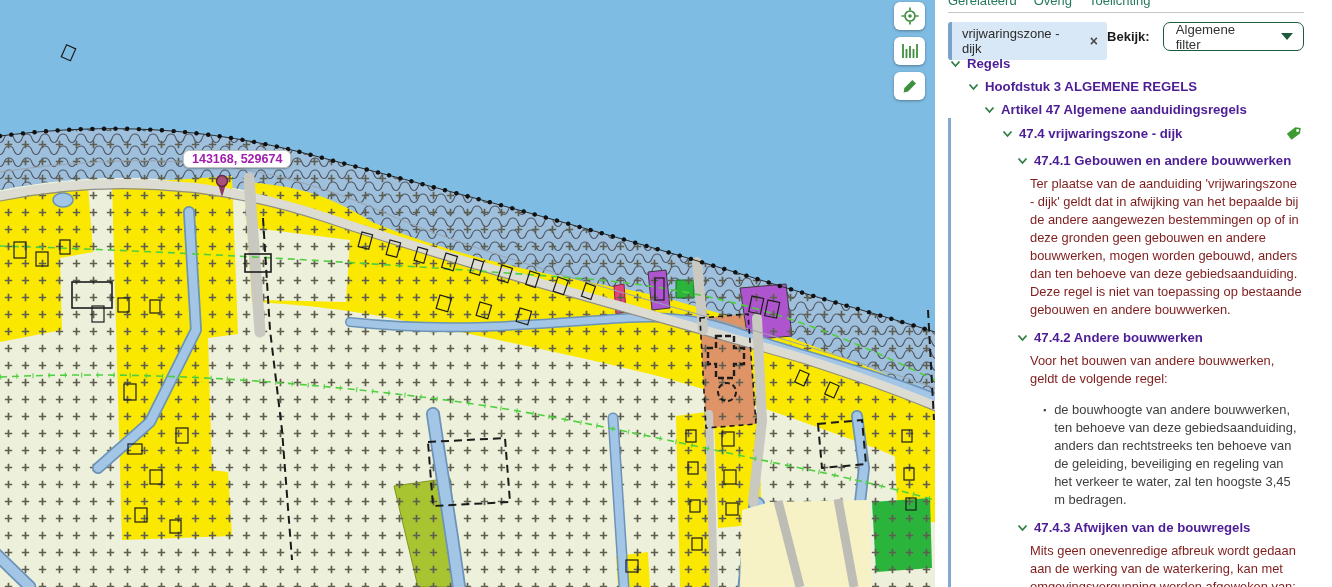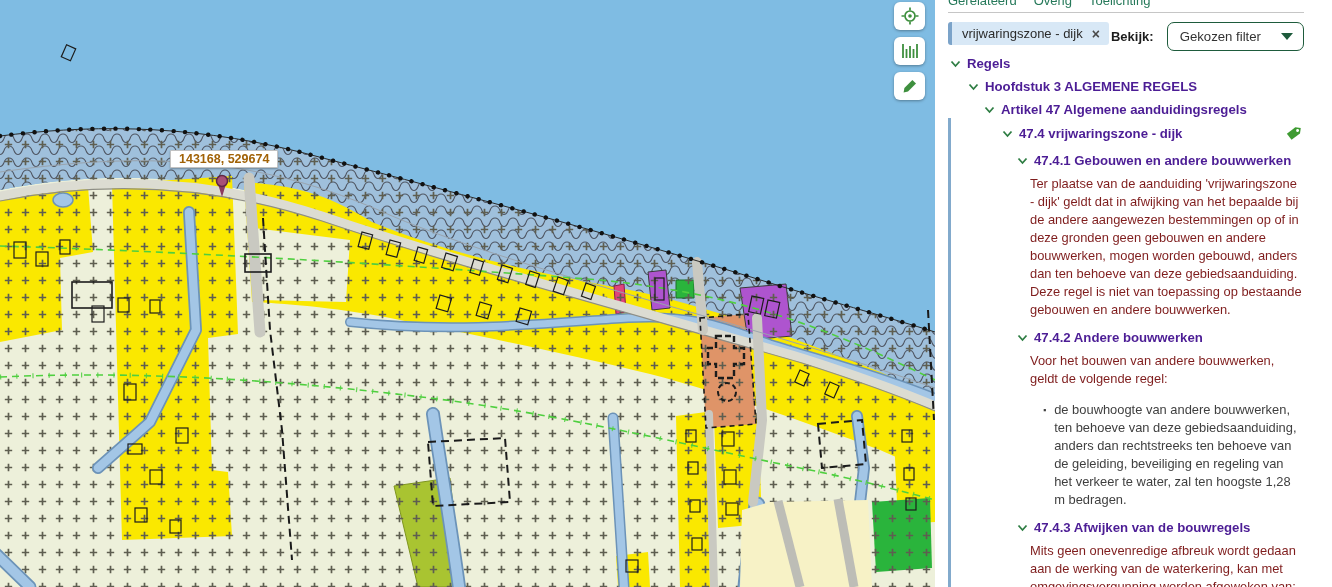--- a/index.html
+++ b/index.html
@@ -2,22 +2,22 @@
 <html><head>
 <meta charset="utf-8">
 <style>
   html,body{margin:0;padding:0;}
   .app{position:relative;width:1332px;height:587px;overflow:hidden;background:#fff;
        font-family:"Liberation Sans",sans-serif;}
 
   
   .map{position:absolute;left:0;top:0;width:935px;height:587px;background:#EDF0DA;}
   .map svg.base{position:absolute;inset:0;}
-  .coord{position:absolute;left:170px;top:150px;background:#fff;border:1px solid #c2c2c2;
-         border-radius:1px;padding:1px 8px;font-size:12.5px;font-weight:700;color:#a16207;
+  .coord{position:absolute;left:183px;top:150px;background:#fff;border:1px solid #c2c2c2;
+         border-radius:6px;padding:1px 8px;font-size:12.5px;font-weight:700;color:#a21caf;
          box-shadow:0 1px 2px rgba(0,0,0,.3);white-space:nowrap;}
   .map-toolbar{position:absolute;left:894px;top:2px;display:flex;flex-direction:column;gap:7px;}
   .map-toolbar button{width:31px;height:28px;background:#fff;border:none;border-radius:6px;
          box-shadow:0 1px 3px rgba(0,0,0,.35);display:flex;align-items:center;justify-content:center;
          padding:0;cursor:pointer;}
 
   
   .panel{position:absolute;left:935px;top:0;width:397px;height:587px;background:#fff;
          overflow:hidden;box-sizing:border-box;padding:0 28px 0 13px;}
   .tabs{height:12px;overflow:hidden;border-bottom:1px solid #c6c6c6;}
@@ -246,21 +246,21 @@
     </div>
 
     <div class="filter-row">
       <div class="chip">
         <span>vrijwaringszone - dijk</span>
         <span class="chip-x">×</span>
       </div>
       <div class="view">
         <span class="view-label">Bekijk:</span>
         <div class="select">
-          <span>Gekozen filter</span>
+          <span>Algemene filter</span>
           <span class="caret"></span>
         </div>
       </div>
     </div>
 
     <div class="trow l0">
       <span class="chev">
         <svg width="11" height="8" viewBox="0 0 11 8">
             <polyline points="1.5,1.5 5.5,6 9.5,1.5" fill="none" stroke="#2E7D43" stroke-width="1.8"></polyline>
           </svg>
@@ -314,21 +314,21 @@
       <span class="chev">
         <svg width="11" height="8" viewBox="0 0 11 8">
             <polyline points="1.5,1.5 5.5,6 9.5,1.5" fill="none" stroke="#2E7D43" stroke-width="1.8"></polyline>
           </svg>
       </span>
       <span>47.4.2 Andere bouwwerken</span>
     </div>
     <div class="body">Voor het bouwen van andere bouwwerken, geldt de volgende regel:</div>
     <div class="blt">
       <span class="sq">▪</span>
-      <span>de bouwhoogte van andere bouwwerken, ten behoeve van deze gebiedsaanduiding, anders dan rechtstreeks ten behoeve van de geleiding, beveiliging en regeling van het verkeer te water, zal ten hoogste 1,28 m bedragen.</span>
+      <span>de bouwhoogte van andere bouwwerken, ten behoeve van deze gebiedsaanduiding, anders dan rechtstreeks ten behoeve van de geleiding, beveiliging en regeling van het verkeer te water, zal ten hoogste 3,45 m bedragen.</span>
     </div>
 
     <div class="trow l4 sec">
       <span class="chev">
         <svg width="11" height="8" viewBox="0 0 11 8">
             <polyline points="1.5,1.5 5.5,6 9.5,1.5" fill="none" stroke="#2E7D43" stroke-width="1.8"></polyline>
           </svg>
       </span>
       <span>47.4.3 Afwijken van de bouwregels</span>
     </div>

